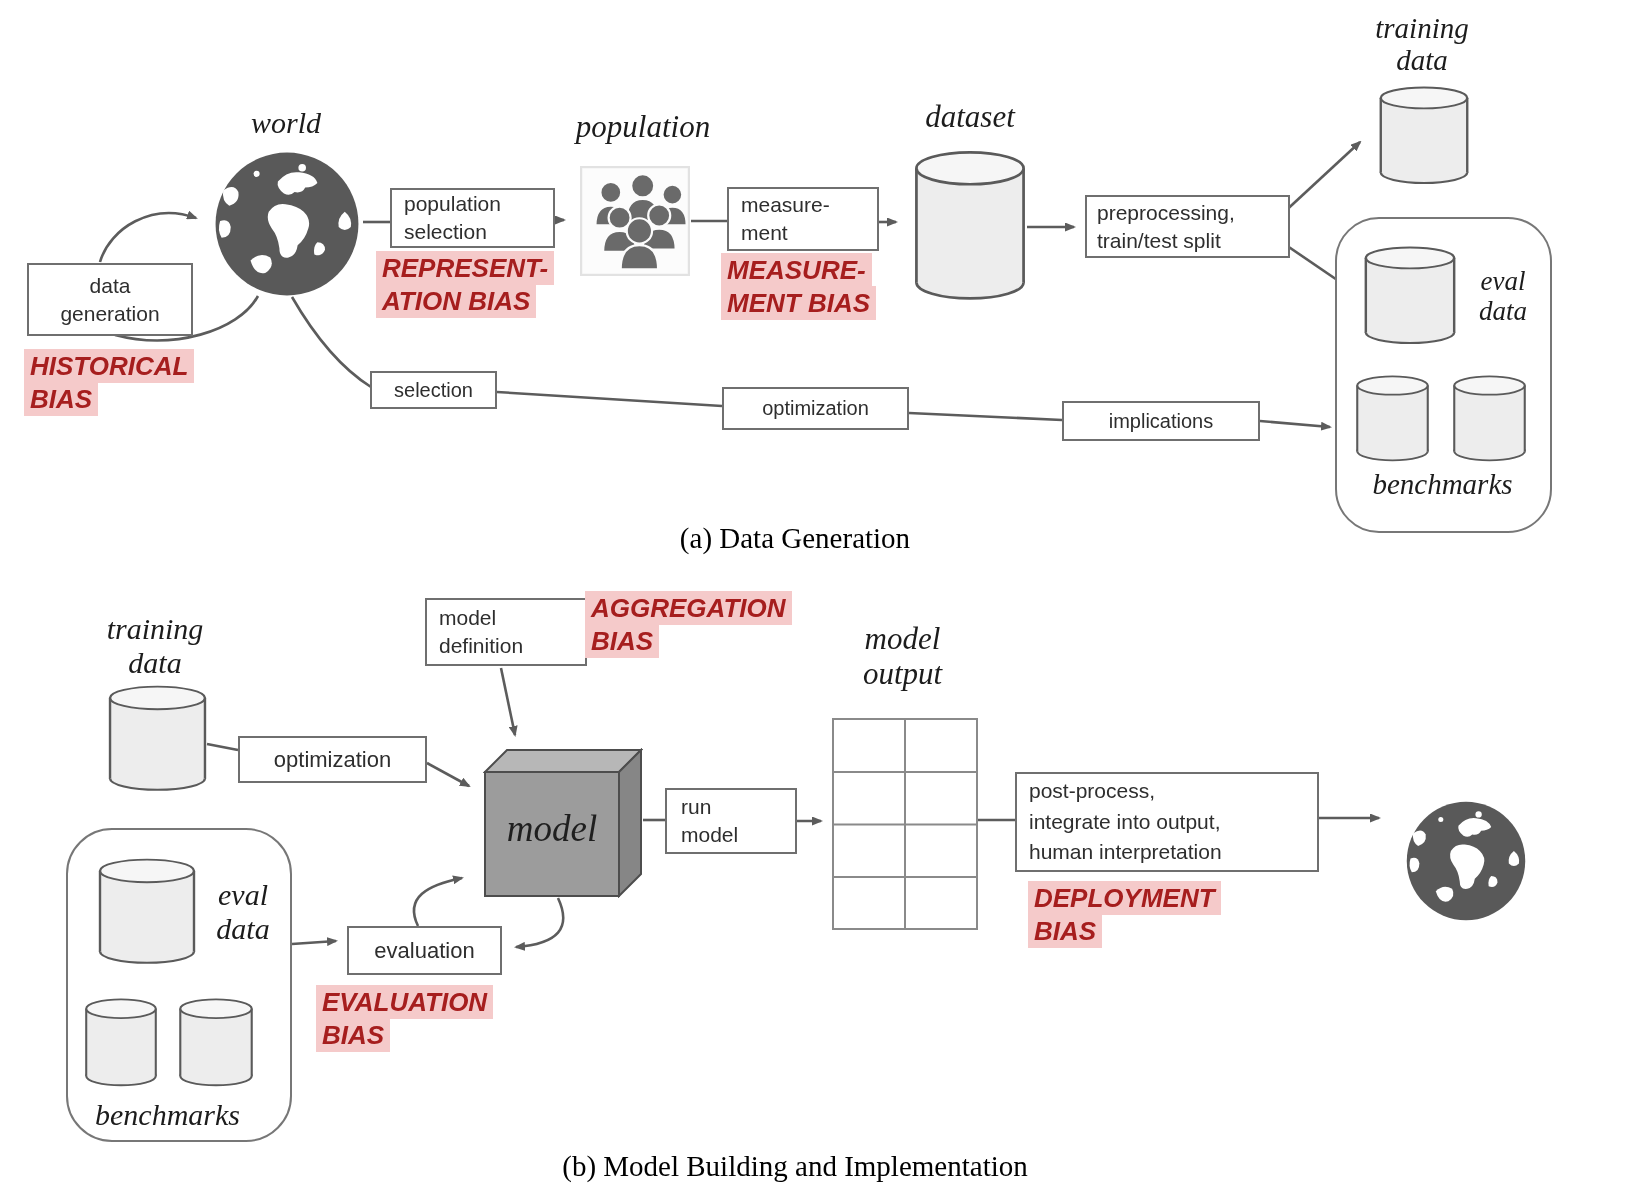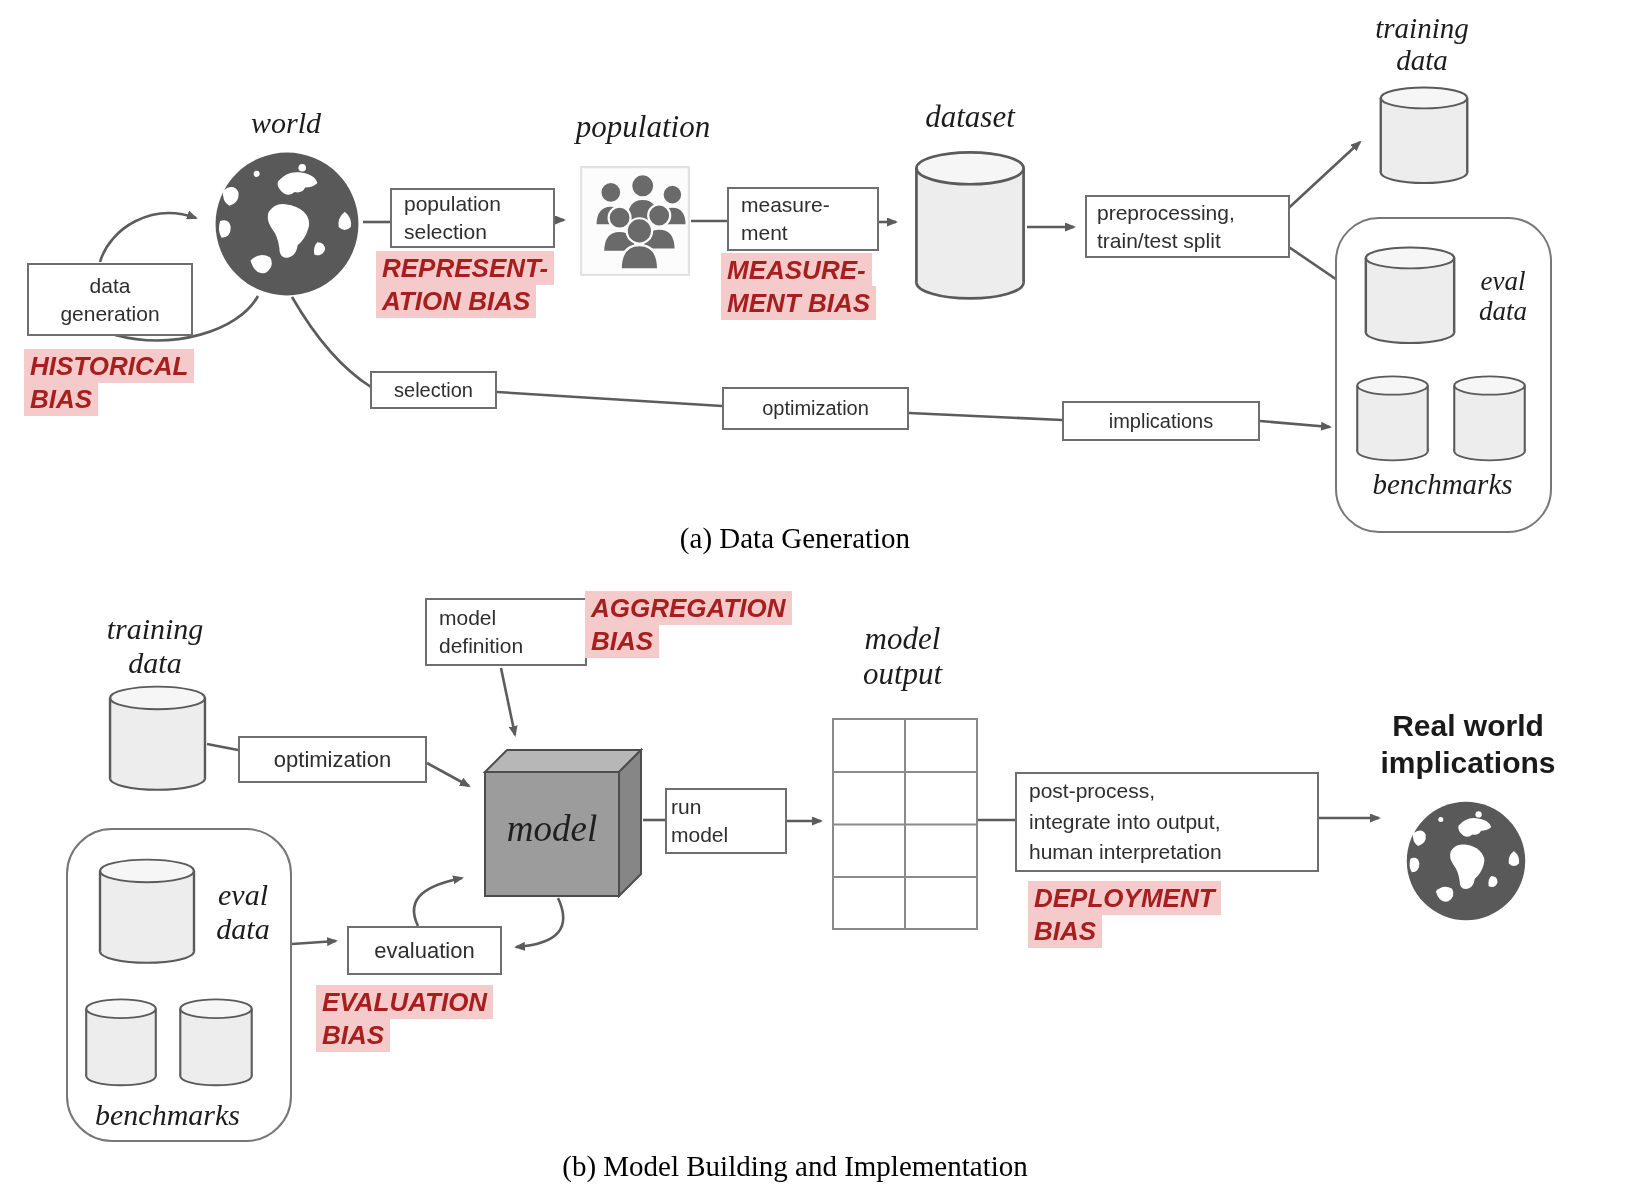--- a/index.html
+++ b/index.html
@@ -197,43 +197,41 @@
   <div class="bias" style="left:585px;top:592px;"><span>AGGREGATION
 BIAS</span></div>
 
   <svg class="cube" style="left:483px;top:748px;" width="160" height="150" viewBox="0 0 160 150">
     <polygon points="2,24 24,2 158,2 136,24" fill="#b7b7b7" stroke="#4d4d4d" stroke-width="2"></polygon>
     <polygon points="136,24 158,2 158,126 136,148" fill="#868686" stroke="#4d4d4d" stroke-width="2"></polygon>
     <rect x="2" y="24" width="134" height="124" fill="#9c9c9c" stroke="#4d4d4d" stroke-width="2"></rect>
   </svg>
   <div class="ital" style="left:485px;top:808px;width:134px;font-size:37px;z-index:3;color:#1f1f1f;">model</div>
 
-  <div class="dbox left" style="left:665px;top:788px;width:114px;height:62px;padding-left:4px;">run
+  <div class="dbox left" style="left:665px;top:788px;width:114px;height:62px;padding-left:14px;">run
 model</div>
 
   <div class="ital" style="left:840px;top:622px;width:125px;font-size:31px;">model
 output</div>
 
   <svg class="grid" style="left:832px;top:718px;" width="146" height="212" viewBox="0 0 146 212">
     <rect x="1" y="1" width="144" height="210" fill="#ffffff" stroke="#8a8a8a" stroke-width="2"></rect>
     <line x1="73" y1="1" x2="73" y2="211" stroke="#8a8a8a" stroke-width="2"></line>
     <line x1="1" y1="54" x2="145" y2="54" stroke="#8a8a8a" stroke-width="2"></line>
     <line x1="1" y1="106.5" x2="145" y2="106.5" stroke="#8a8a8a" stroke-width="2"></line>
     <line x1="1" y1="159" x2="145" y2="159" stroke="#8a8a8a" stroke-width="2"></line>
   </svg>
 
   <div class="dbox left" style="left:1015px;top:772px;width:288px;height:96px;line-height:1.45;">post-process,
 integrate into output,
 human interpretation</div>
 
   <div class="bias" style="left:1028px;top:882px;"><span>DEPLOYMENT
 BIAS</span></div>
 
-  <div class="bold-label" style="left:1368px;top:708px;width:200px;">Real world
-implications</div>
 
   <svg class="glb" style="left:1403px;top:798px;" width="126" height="126" viewBox="0 0 100 100">
     <circle cx="50" cy="50" r="47" fill="#595959"></circle>
     <g fill="#ffffff">
       <path d="M44,22 q6,-7 14,-6 q10,1 12,7 q-3,3 -8,3 q-2,4 -7,3 q-3,3 -7,1 q-5,-4 -4,-8 z"></path>
       <path d="M38,42 q4,-6 11,-5 q8,1 12,5 q5,5 3,11 q-2,7 -7,11 q-1,7 -6,8 q-6,1 -6,-6 q-1,-8 -5,-13 q-4,-6 -2,-11 z"></path>
       <path d="M8,28 q7,-5 10,1 q1,7 -6,9 q-5,-3 -4,-10 z"></path>
       <path d="M6,48 q6,-2 7,4 q0,7 -6,7 q-3,-5 -1,-11 z"></path>
       <path d="M26,74 q6,-6 13,-2 q3,6 -3,10 q-7,2 -10,-8 z"></path>
       <path d="M88,42 q5,4 4,10 q-4,4 -8,0 q-1,-6 4,-10 z"></path>

